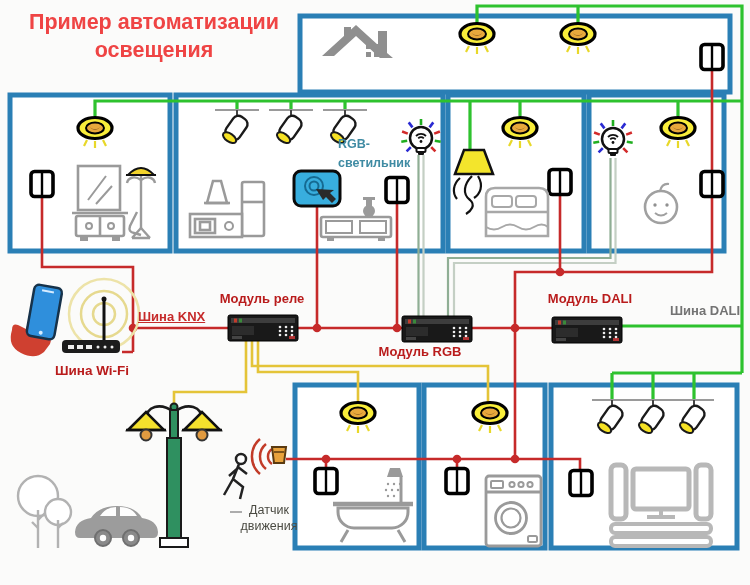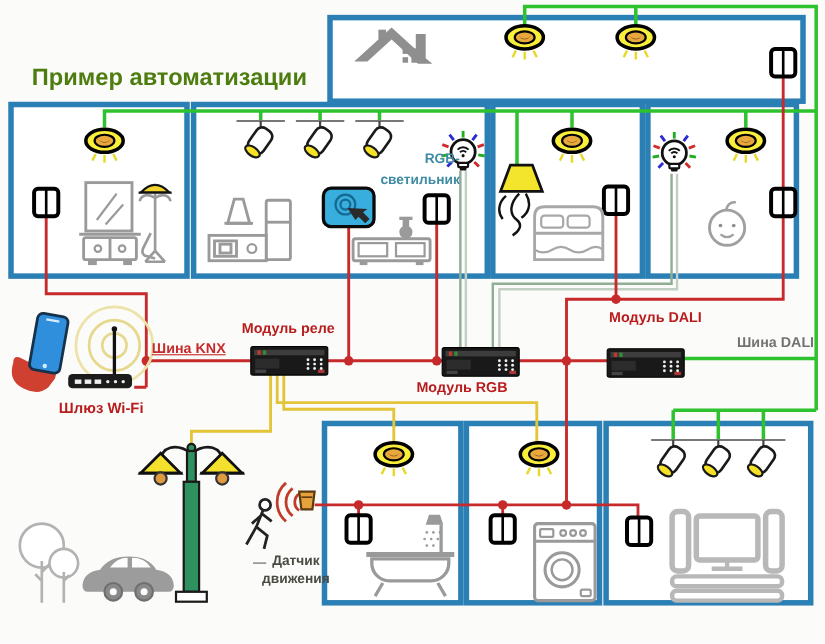--- a/index.html
+++ b/index.html
@@ -3,32 +3,32 @@
 <meta charset="utf-8">
 <style>
   html,body{margin:0;padding:0;background:#ffffff;}
   #stage{
     position:relative;width:750px;height:585px;overflow:hidden;
     background:#fbfbfa;font-family:"Liberation Sans", sans-serif;
   }
   #scene{position:absolute;left:0;top:0;z-index:1;}
   .lbl{position:absolute;z-index:2;line-height:1.25;}
   #title{left:16px;top:8px;width:276px;text-align:center;
-    color:#4d7c0f;font-weight:700;font-size:21.5px;line-height:28px;margin-top:48px;}
+    color:#ef4444;font-weight:700;font-size:21.5px;line-height:28px;}
   .lbl-teal{color:#b91c1c;font-size:13px;font-weight:600;text-align:center;}
   .lbl-knx{left:138px;top:309px;width:76px;color:#c62a2a;font-size:13px;font-weight:700;text-decoration:underline;}
   .lbl-dalibus{left:670px;top:303px;width:76px;color:#737373;font-size:13px;font-weight:700;}
   .lbl-relay{left:212px;top:291px;width:100px;}
   .lbl-rgbmod{left:376px;top:344px;width:88px;}
-  .lbl-dalimod{left:542px;top:281px;width:96px;text-align:right;}
+  .lbl-dalimod{left:542px;top:291px;width:96px;}
   .lbl-wifi{left:44px;top:363px;width:96px;font-size:13.5px;}
-  .lbl-rgblight{left:338px;top:135px;width:80px;text-align:right;
+  .lbl-rgblight{left:338px;top:135px;width:80px;text-align:left;
     color:#3f8ba3;font-size:12.5px;font-weight:600;line-height:19px;}
   .lbl-sensor{left:232px;top:502px;width:74px;text-align:center;
-    color:#4a4a42;font-size:12.5px;font-weight:700;line-height:16px;}
+    color:#4a4a42;font-size:12.5px;font-weight:400;line-height:16px;}
 </style>
 </head>
 <body>
 
 <div id="stage">
 
 <svg id="scene" width="750" height="585" viewBox="0 0 750 585">
   <defs>
     <g id="downlight">
       <ellipse cx="0" cy="0" rx="17" ry="10.5" fill="#f9ee3a" stroke="#000" stroke-width="3.2"></ellipse>
@@ -359,28 +359,29 @@
     <rect x="633" y="469" width="56" height="40" rx="3"></rect>
     <line x1="661" y1="509" x2="661" y2="517" stroke-width="4"></line>
     <line x1="647" y1="517" x2="675" y2="517" stroke-width="4"></line>
     <rect x="611" y="524" width="100" height="9" rx="4" stroke-width="4"></rect>
     <rect x="611" y="537" width="100" height="9" rx="4" stroke-width="4"></rect>
   </g>
 </svg>
 
 <div id="title" class="lbl">
   <div>Пример автоматизации</div>
+  <div>освещения</div>
 </div>
 
 <div class="lbl lbl-knx">Шина KNX</div>
 <div class="lbl lbl-dalibus">Шина DALI</div>
 <div class="lbl lbl-teal lbl-relay">Модуль реле</div>
 <div class="lbl lbl-teal lbl-rgbmod">Модуль RGB</div>
 <div class="lbl lbl-teal lbl-dalimod">Модуль DALI</div>
-<div class="lbl lbl-teal lbl-wifi">Шлюз Wi-Fi</div>
+<div class="lbl lbl-teal lbl-wifi">Шина Wi-Fi</div>
 
 <div class="lbl lbl-rgblight">
   <div>RGB-</div>
   <div>светильник</div>
 </div>
 
 <div class="lbl lbl-sensor">
   <div>Датчик</div>
   <div>движения</div>
 </div>

